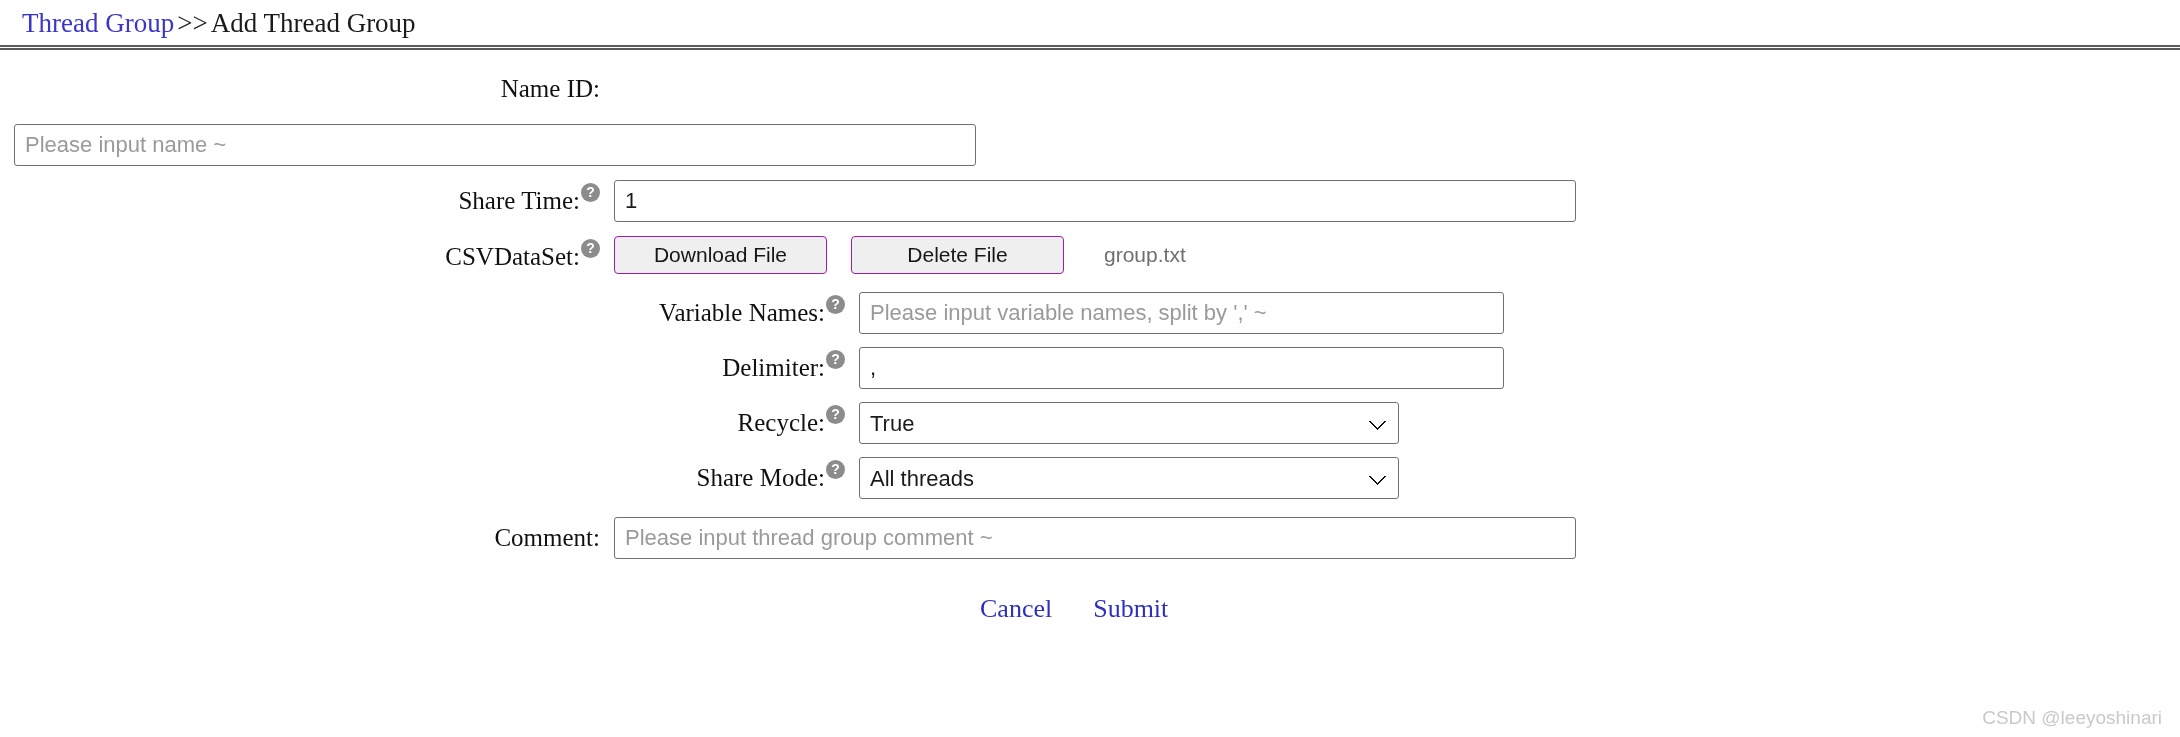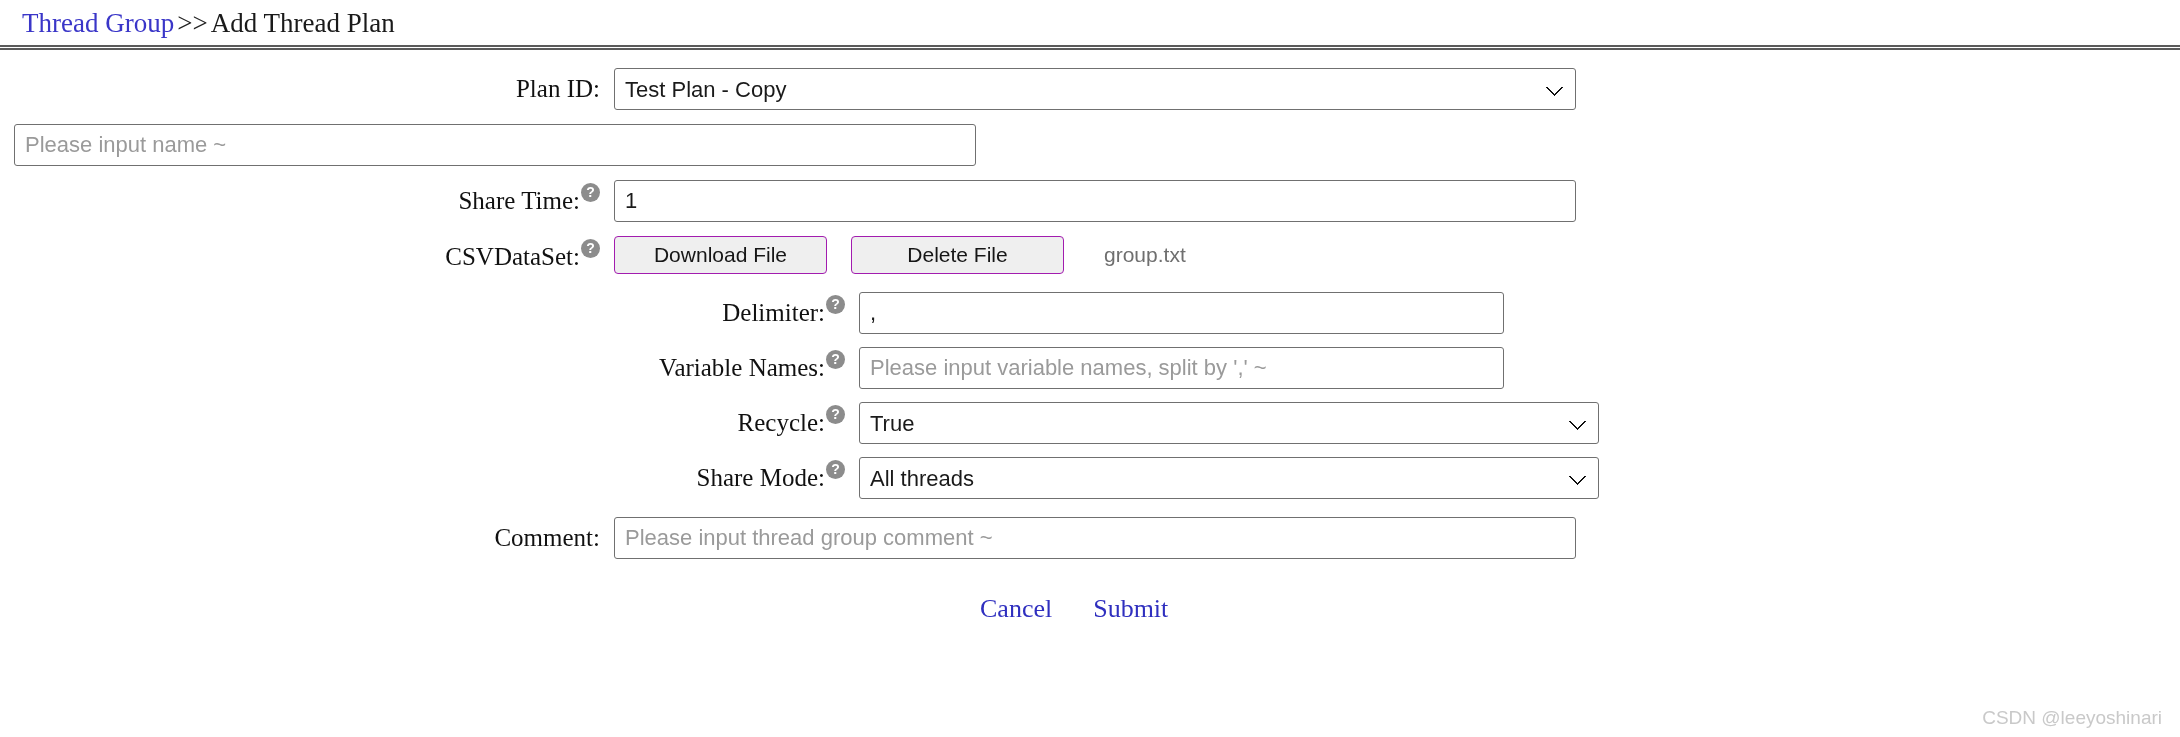--- a/index.html
+++ b/index.html
@@ -112,21 +112,21 @@
     background-image:
       linear-gradient(45deg, transparent 49%, #111 49%, #111 58%, transparent 58%),
       linear-gradient(-45deg, transparent 49%, #111 49%, #111 58%, transparent 58%);
     background-position: calc(100% - 20px) 18px, calc(100% - 12px) 18px;
     background-size: 9px 9px, 9px 9px;
     background-repeat: no-repeat;
   }
 
   .w-main   { width: 962px; }
   .w-nested { width: 645px; }
-  .w-select { width: 740px; }
+  .w-select { width: 540px; }
 
   
   .file-row { display: flex; align-items: center; }
   .file-btn {
     font-family: "Liberation Sans", "DejaVu Sans", sans-serif;
     font-size: 21px;
     color: #161616;
     background: #efefef;
     border: 1px solid #a21caf;
     border-radius: 4px;
@@ -168,35 +168,30 @@
     font-family: "Liberation Sans", "DejaVu Sans", sans-serif;
     font-size: 19px;
     color: #c9c9c9;
     white-space: nowrap;
   }
 </style>
 </head>
 <body>
 
 <div class="breadcrumb-bar">
-  <a class="crumb-link">Thread Group</a><span class="crumb-sep">&gt;&gt;</span><span class="crumb-current">Add Thread Plan</span>
+  <a class="crumb-link">Thread Group</a><span class="crumb-sep">&gt;&gt;</span><span class="crumb-current">Add Thread Group</span>
 </div>
 
 <div class="divider"></div>
 
 <div class="form-area">
 
   <div class="row">
     <div class="label-cell">
-      <span class="label-text">Plan ID:</span>
-    </div>
-    <div class="field-cell">
-      <select class="sfield w-main">
-        <option selected="">Test Plan - Copy</option>
-      </select>
+      <span class="label-text">Name ID:</span>
     </div>
   </div>
 
   <div class="row">
     <div class="field-cell">
       <input class="tfield w-main" type="text" placeholder="Please input name ~" style="">
     </div>
   </div>
 
   <div class="row">
@@ -214,33 +209,33 @@
     </div>
     <div class="field-cell file-row">
       <button class="file-btn">Download File</button>
       <button class="file-btn">Delete File</button>
       <span class="file-name">group.txt</span>
     </div>
   </div>
 
   <div class="row tight">
     <div class="label-cell nested">
+      <span class="label-text">Variable Names:</span><span class="help-icon">?</span>
+    </div>
+    <div class="field-cell">
+      <input class="tfield w-nested" type="text" placeholder="Please input variable names, split by ',' ~" style="">
+    </div>
+  </div>
+
+  <div class="row tight">
+    <div class="label-cell nested">
       <span class="label-text">Delimiter:</span><span class="help-icon">?</span>
     </div>
     <div class="field-cell">
       <input class="tfield w-nested" type="text" value="," style="">
-    </div>
-  </div>
-
-  <div class="row tight">
-    <div class="label-cell nested">
-      <span class="label-text">Variable Names:</span><span class="help-icon">?</span>
-    </div>
-    <div class="field-cell">
-      <input class="tfield w-nested" type="text" placeholder="Please input variable names, split by ',' ~" style="">
     </div>
   </div>
 
   <div class="row tight">
     <div class="label-cell nested">
       <span class="label-text">Recycle:</span><span class="help-icon">?</span>
     </div>
     <div class="field-cell">
       <select class="sfield w-select">
         <option selected="">True</option>

